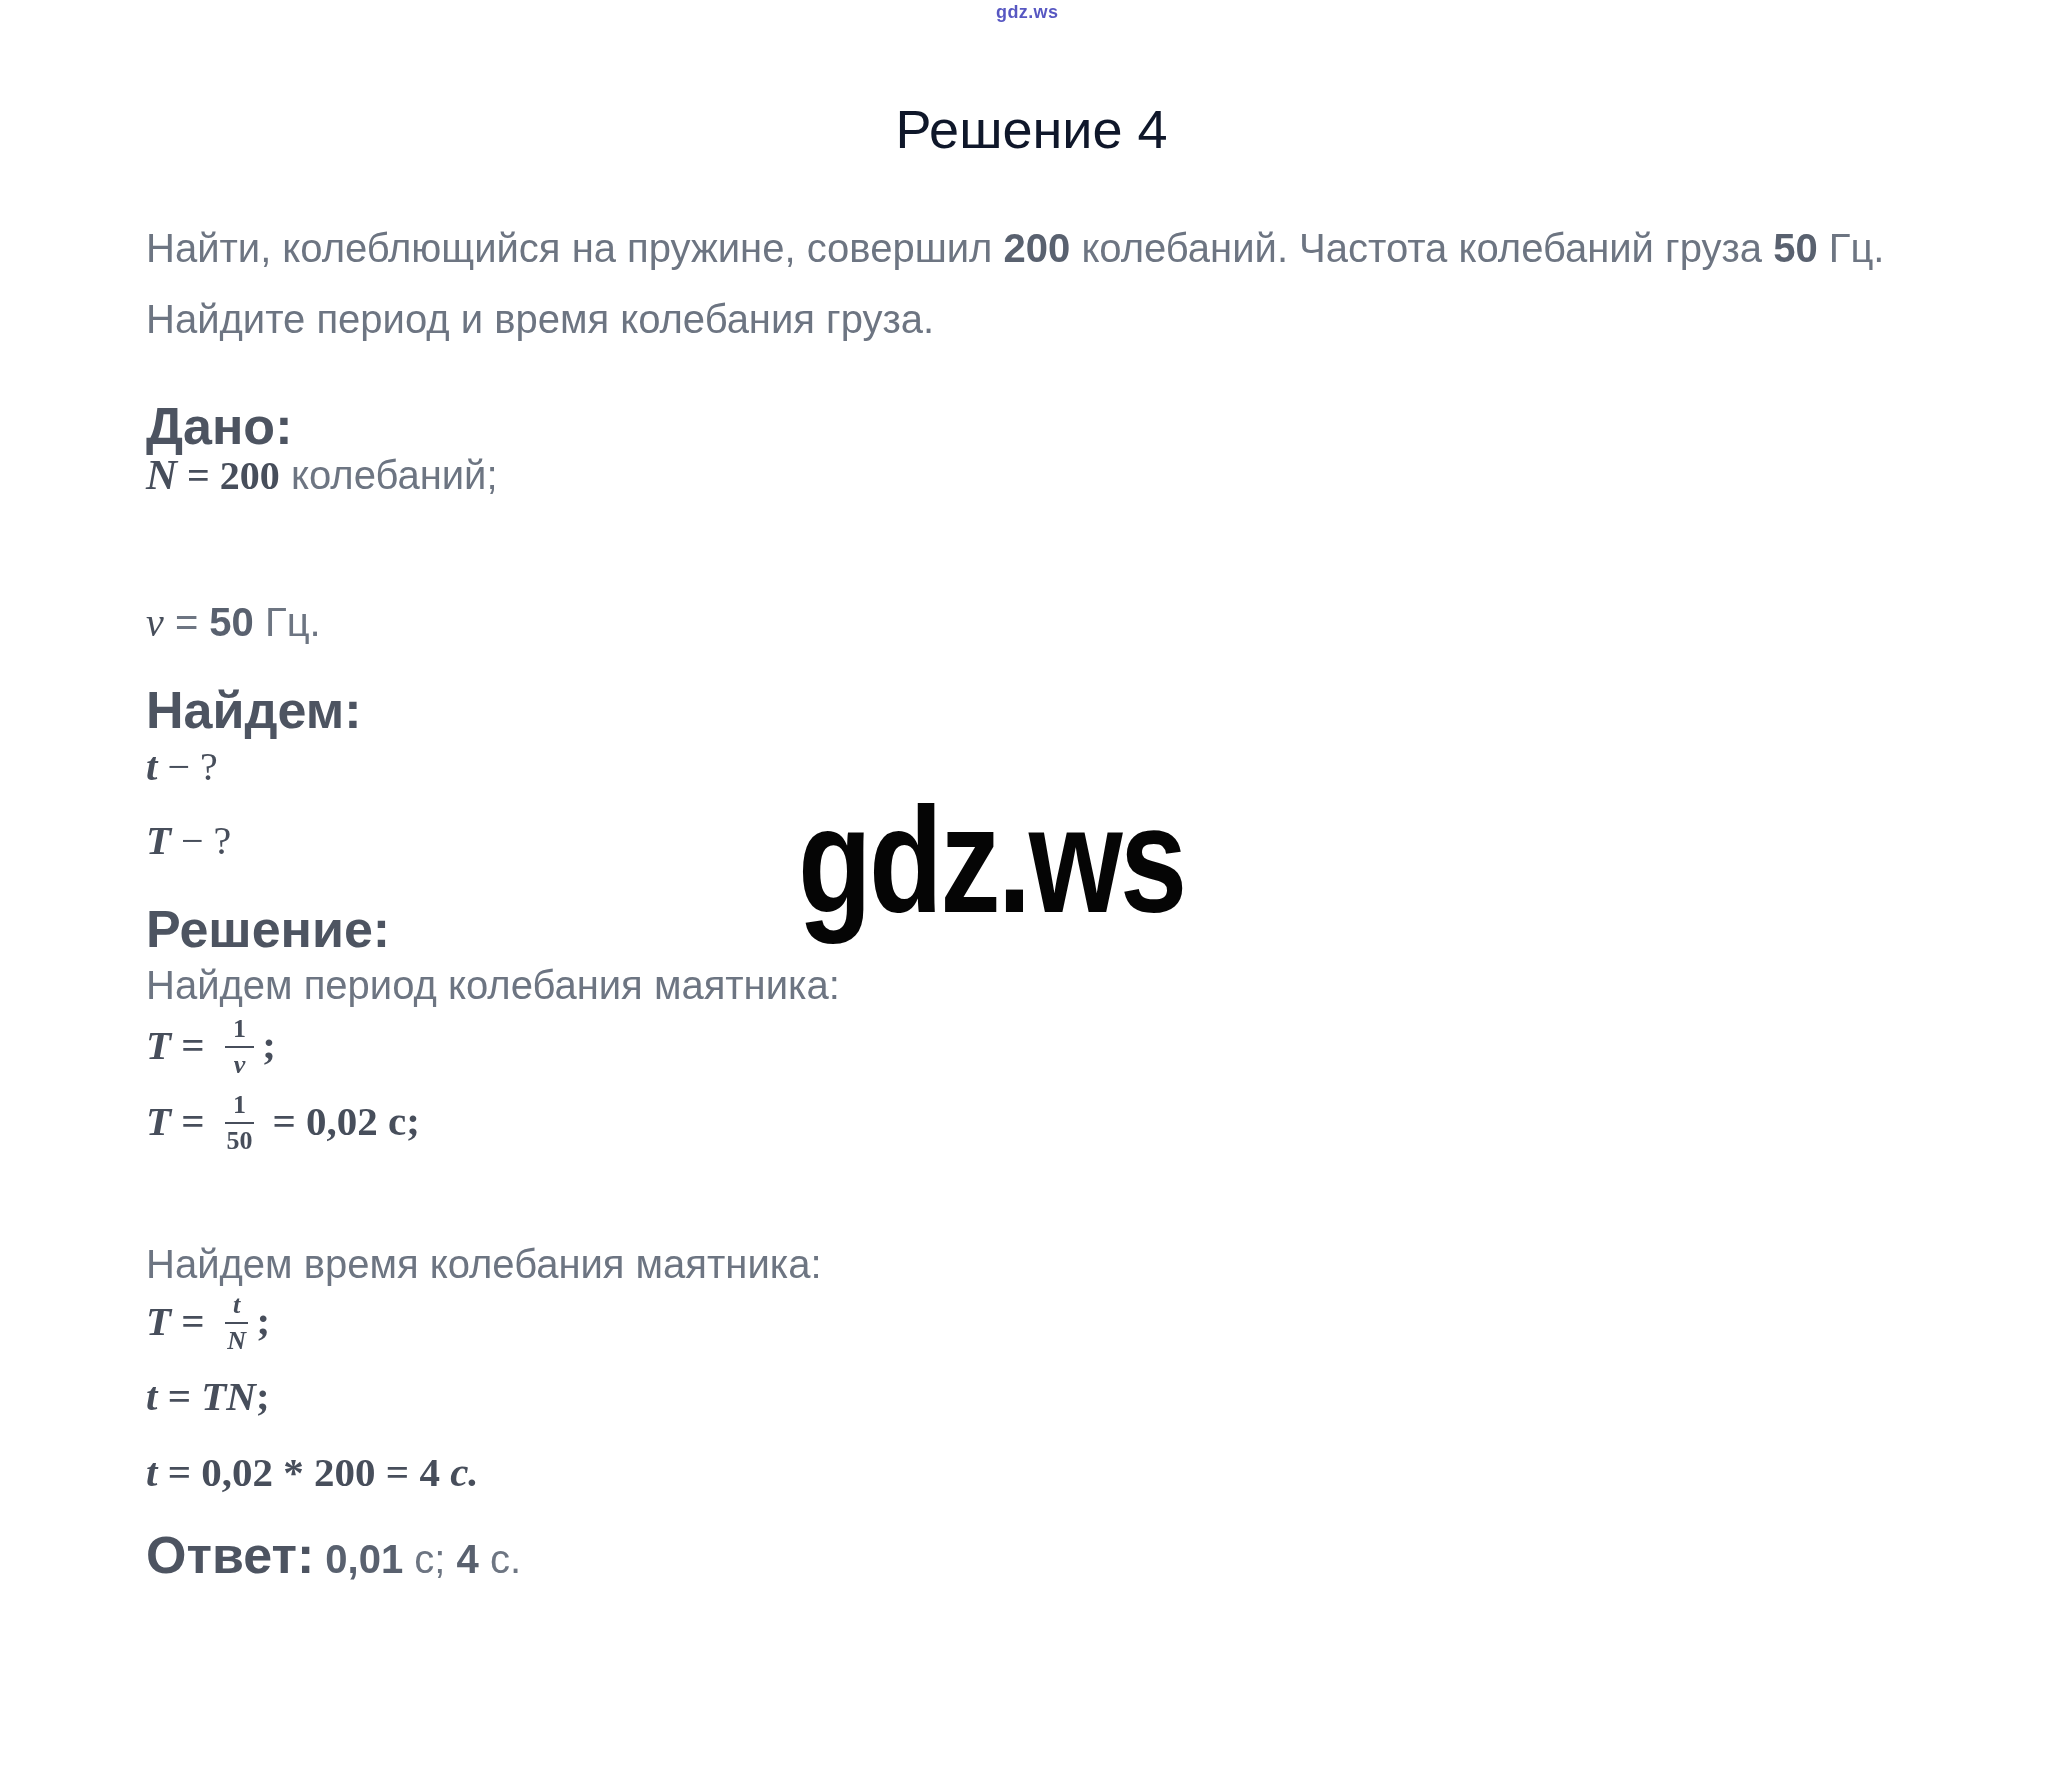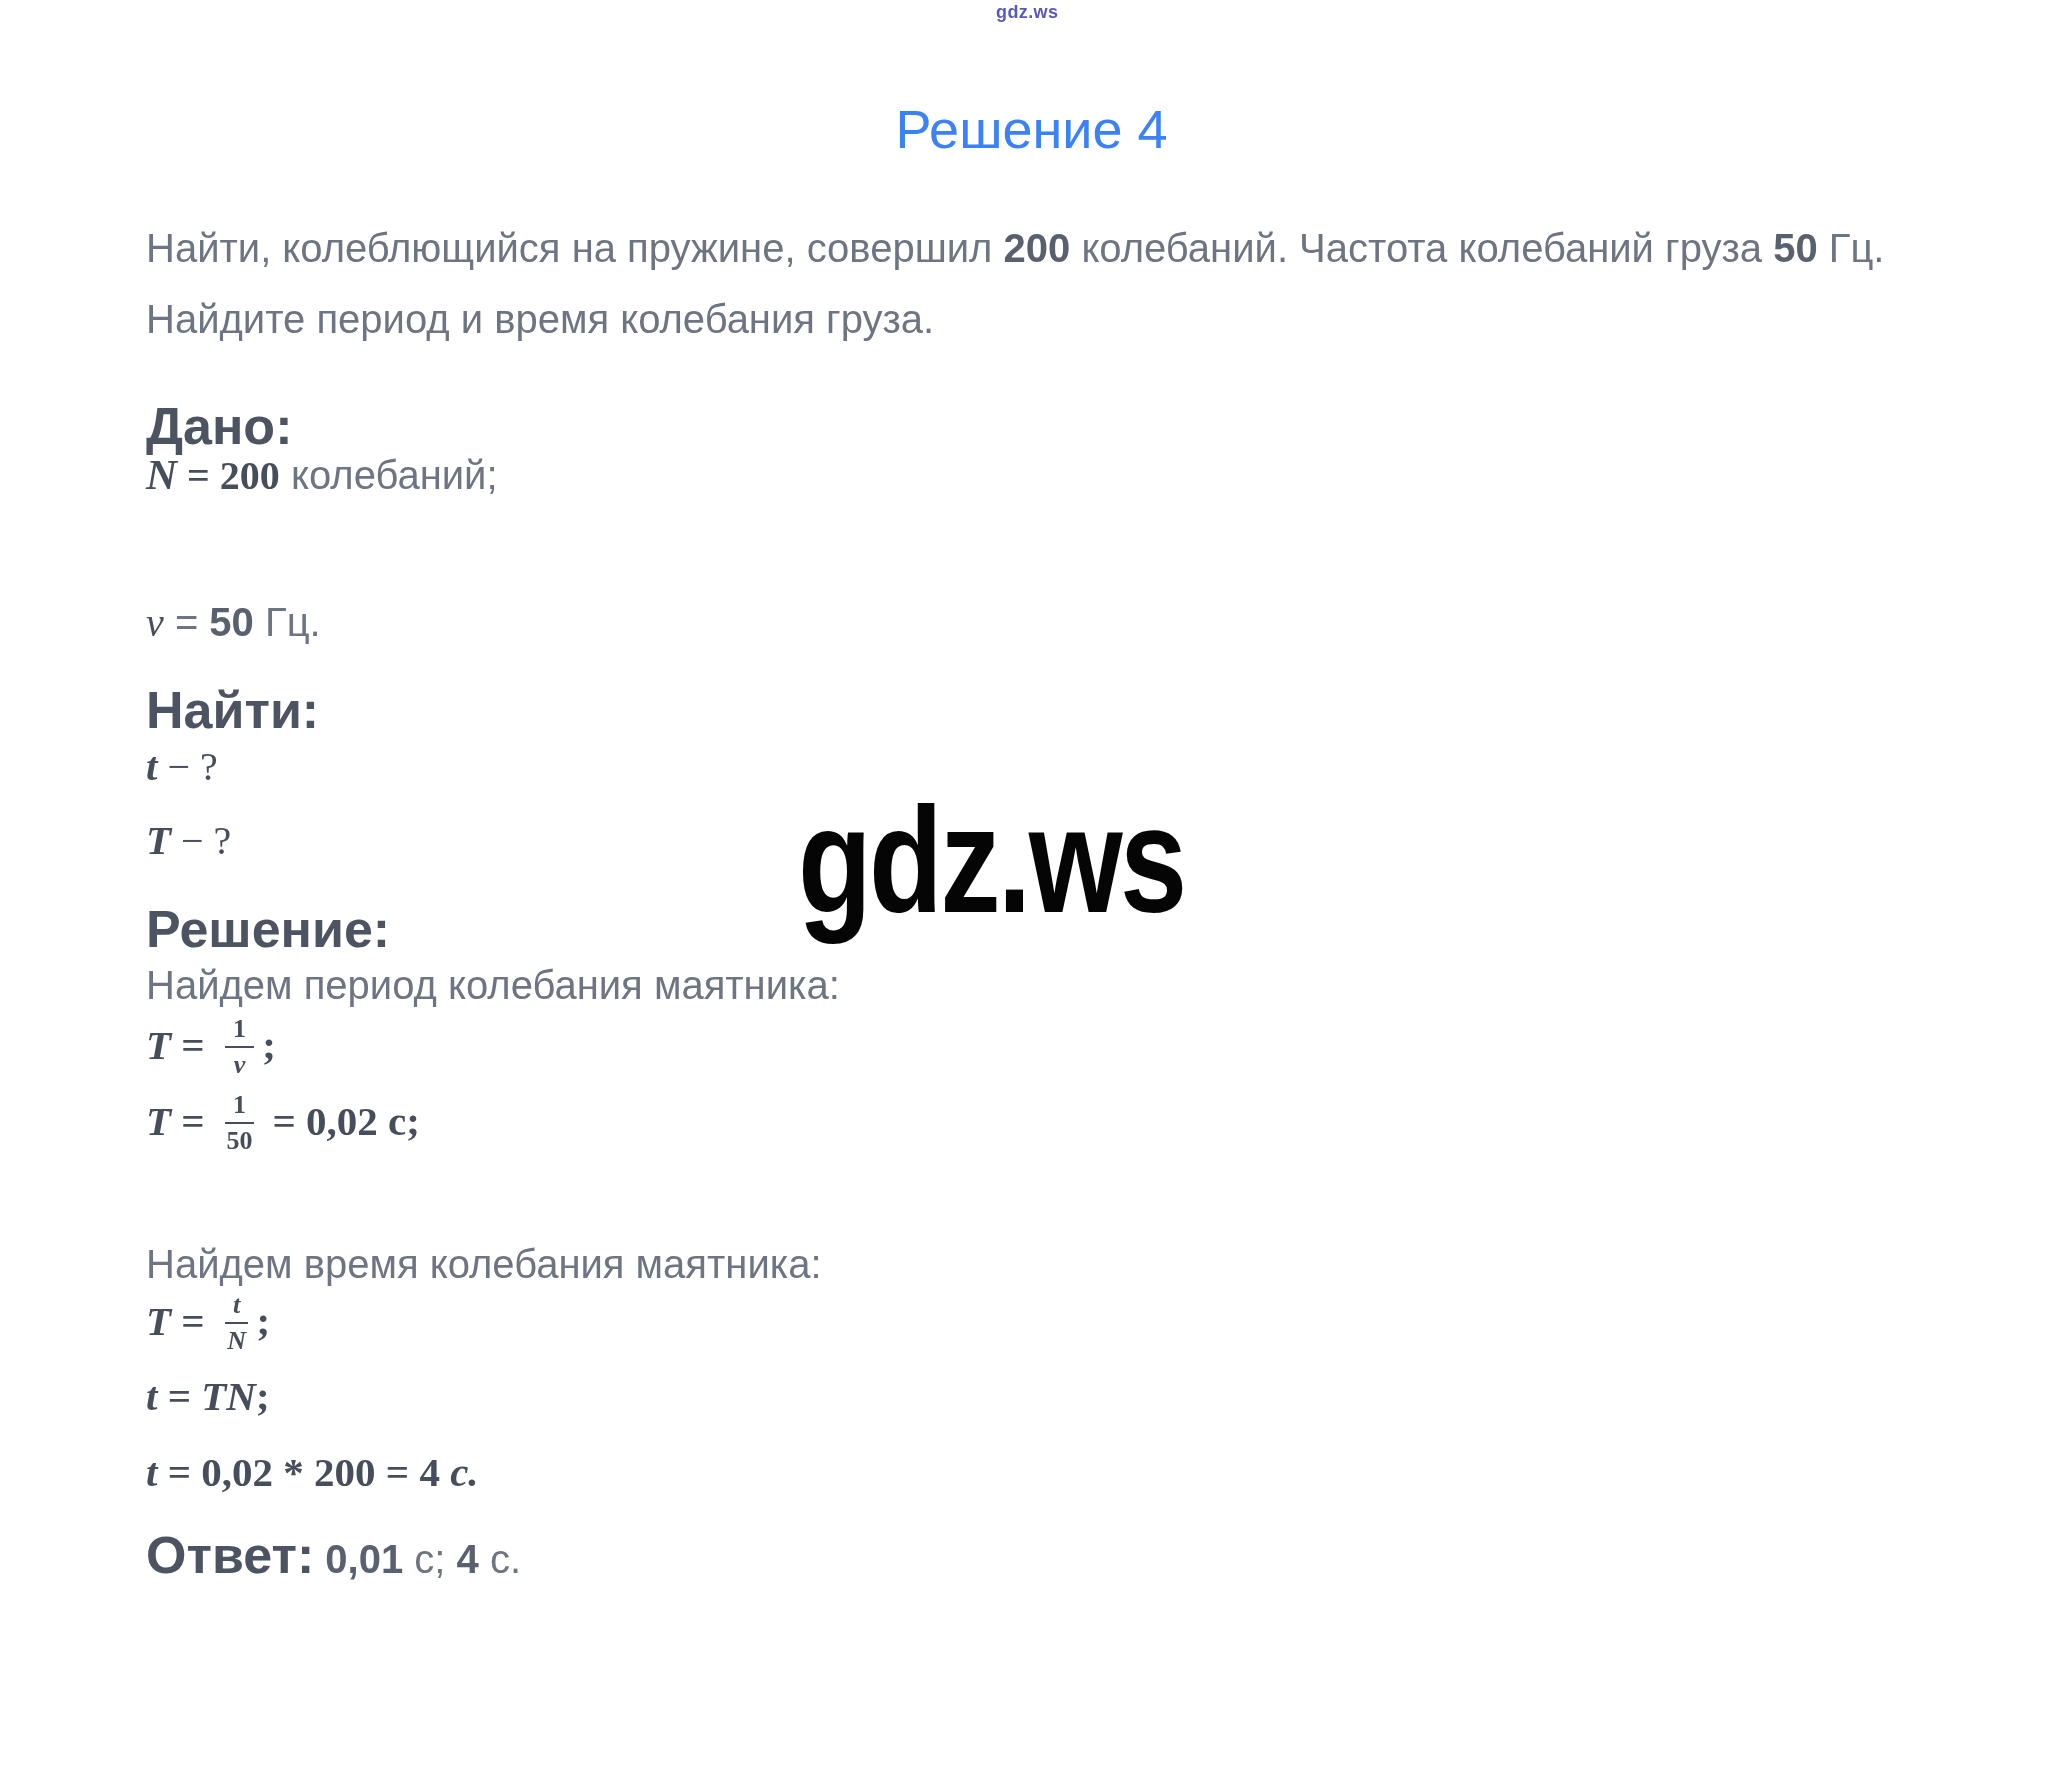--- a/index.html
+++ b/index.html
@@ -6,21 +6,21 @@
   .page {
     position:relative; width:2063px; height:1784px; background:#ffffff;
     overflow:hidden; font-family:"Liberation Sans", sans-serif;
   }
   .wm-top {
     position:absolute; top:1.7px; left:996px; font-size:18px; font-weight:700;
     color:#3a3ab8; opacity:.85; letter-spacing:0.4px;
   }
   .title {
     position:absolute; top:98px; left:0; width:100%; margin:0;
-    text-align:center; font-size:54px; font-weight:400; color:#3b82f6;
+    text-align:center; font-size:54px; font-weight:400; color:#0f172a;
   }
   .row {
     position:absolute; left:146px; font-size:40px; color:#6d7582;
     white-space:nowrap; line-height:1.15;
   }
   .b   { font-weight:700; color:#59616f; }
   .lbl { font-weight:700; color:#4d5461; font-size:52px; }
   .m   { font-family:"Liberation Serif", serif; font-style:italic; color:#474e5b; }
   .mu  { font-family:"Liberation Serif", serif; font-style:normal; color:#474e5b; }
   .mb  { font-weight:700; }
@@ -53,21 +53,21 @@
   <div class="row" style="top:296px">Найдите период и время колебания груза.</div>
 
   <div class="row lbl" style="top:397px">Дано:</div>
   <div class="row" style="top:450px">
     <span class="m mb" style="font-size:43px">N</span><span class="mu mb"> = </span><span class="mu mb">200</span><span> колебаний;</span>
   </div>
   <div class="row" style="top:599px">
     <span class="m">ν</span><span> = </span><span class="b">50</span><span> Гц.</span>
   </div>
 
-  <div class="row lbl" style="top:681px">Найти:</div>
+  <div class="row lbl" style="top:681px">Найдем:</div>
   <div class="row" style="top:743px">
     <span class="m mb" style="font-size:41px">t</span><span class="mu"> − ?</span>
   </div>
   <div class="row" style="top:817px">
     <span class="m mb" style="font-size:41px">T</span><span class="mu"> − ?</span>
   </div>
 
   <div class="wm-big">gdz.ws</div>
 
   <div class="row lbl" style="top:900px">Решение:</div>

